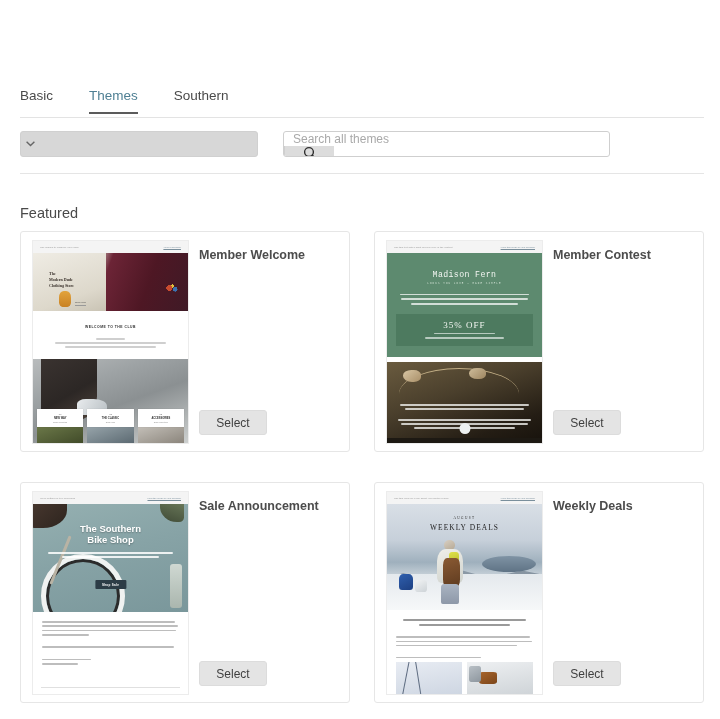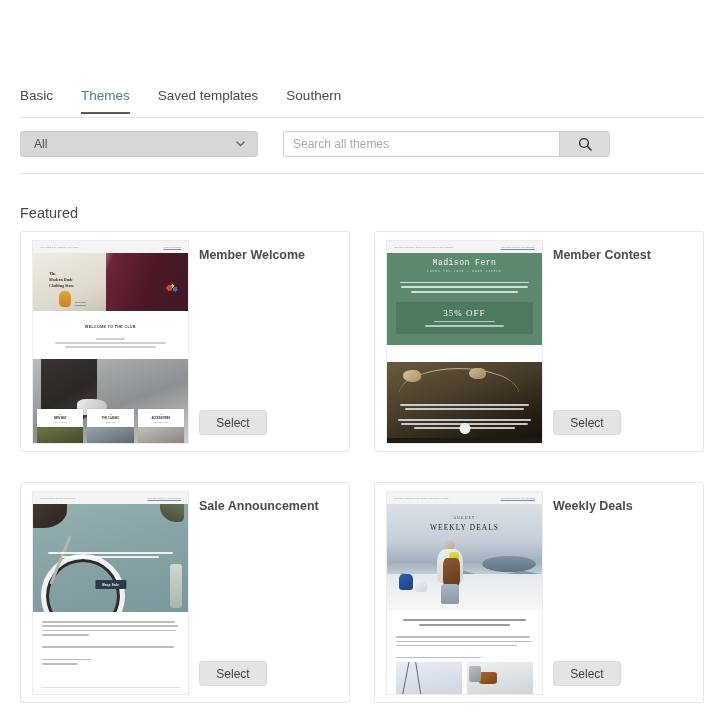--- a/index.html
+++ b/index.html
@@ -16,21 +16,21 @@
   .page-title {
     position: absolute; left: 20px; top: 16px;
     font-size: 21px; font-weight: 600; color: #3f4141;
     letter-spacing: -0.2px;
   }
 
   
   .tabbar {
     position: absolute; left: 20px; top: 88px; width: 684px;
     height: 30px;
-    display: flex; align-items: flex-start; gap: 0;
+    display: flex; align-items: flex-start; gap: 8px;
   }
   .tab {
     font-size: 13.5px; color: #4a4a4a; cursor: pointer;
     padding: 0 0 9px 0; margin-right: 28px;
     white-space: nowrap; border-bottom: 2px solid transparent;
   }
   .tab.active { color: #4e7f93; border-bottom: 2px solid #5b5b5b; }
   .tabbar-rule {
     position: absolute; left: 20px; top: 117px; width: 684px;
     height: 1px; background: #e3e3e3;
@@ -52,20 +52,21 @@
     align-items: center; justify-content: center;
   }
   .caret svg { display: block; }
 
   .search-wrap {
     position: absolute; left: 263px; top: 0;
     width: 327px; height: 26px;
     border: 1px solid #cfcfcf; border-radius: 3px;
     display: flex; align-items: stretch; overflow: hidden;
     background: #ffffff;
+    flex-direction: column;
   }
   .search-input {
     flex: 1; border: 0; outline: 0; background: transparent;
     font-family: "Liberation Sans", sans-serif;
     font-size: 12px; color: #4a4a4a; padding: 0 9px;
   }
   .search-input::placeholder { color: #a9a9a9; }
   .search-btn {
     width: 50px; background: #dcdcdc; border: 0; border-left: 1px solid #cfcfcf;
     display: flex; align-items: center; justify-content: center; cursor: pointer;
@@ -183,21 +184,21 @@
   .t1-tile .cap {
     position:absolute; left:0; right:0; top:0; height:18px; background:#fff;
     display:flex; flex-direction:column; align-items:center; justify-content:center;
     box-shadow:0 0 1px rgba(0,0,0,.16);
   }
   .t1-tile .cap b { font-size:2.4px; color:#6e6e6e; font-weight:400; }
   .t1-tile .cap i { font-size:2.6px; color:#2d2d2d; font-style:normal; font-weight:700; margin-top:1px; }
   .t1-tile .cap u { font-size:2.1px; color:#8a8a8a; text-decoration:none; margin-top:1px; }
 
   
-  .t2-green { background:#5d8a6f; padding:5px 9px 11px; text-align:center; }
+  .t2-green { background:#5d8a6f; padding:17px 9px 11px; text-align:center; }
   .t2-title {
     font-family:"Liberation Mono", monospace; font-size:8.2px; color:#f3f6f2;
     letter-spacing:.4px;
   }
   .t2-sub {
     font-family:"Liberation Mono", monospace; font-size:2.6px; color:#cfe0d3;
     letter-spacing:1.1px; margin-top:2.5px;
   }
   .t2-body { margin-top:9px; }
   .t2-body span { display:block; height:1.7px; background:rgba(255,255,255,.72); margin:0 auto 3px; border-radius:1px; }
@@ -367,28 +368,26 @@
 </style>
 </head>
 <body>
 
 <div class="page">
 
 
   <div class="tabbar">
     <div class="tab">Basic</div>
     <div class="tab active">Themes</div>
-    <div class="tab">Saved templates</div>
     <div class="tab">Southern</div>
   </div>
   <div class="tabbar-rule"></div>
 
   <div class="filterbar">
     <div class="select-wrap">
-      <span class="select-value">All</span>
       <span class="caret">
         <svg width="9" height="6" viewBox="0 0 9 6">
             <path d="M0.6 0.8 L4.5 4.6 L8.4 0.8" fill="none" stroke="#666" stroke-width="1.4"></path>
           </svg>
       </span>
     </div>
     <div class="search-wrap">
       <input class="search-input" type="text" placeholder="Search all themes" style="">
       <button class="search-btn">
         <span>
@@ -517,20 +516,24 @@
           <div class="tn-preheader">
             <span class="l1">We're getting up to 5 weekends</span>
             <span class="l2">Find the email in your browser</span>
           </div>
           <div class="t3-hero">
             <div class="frame"></div>
               <div class="frame2"></div>
             <div class="wheel"></div>
               <div class="fork"></div>
               <div class="bottle"></div>
+            <div class="t3-head">
+              <span>The Southern</span><br>
+              <span>Bike Shop</span>
+            </div>
             <div class="t3-sub">
               <span style="width:96%"></span>
               <span style="width:74%"></span>
             </div>
             <div class="t3-cta">Shop Sale</div>
           </div>
           <div class="t3-text">
             <span style="width:97%"></span>
             <span style="width:99%"></span>
             <span style="width:98%"></span>

